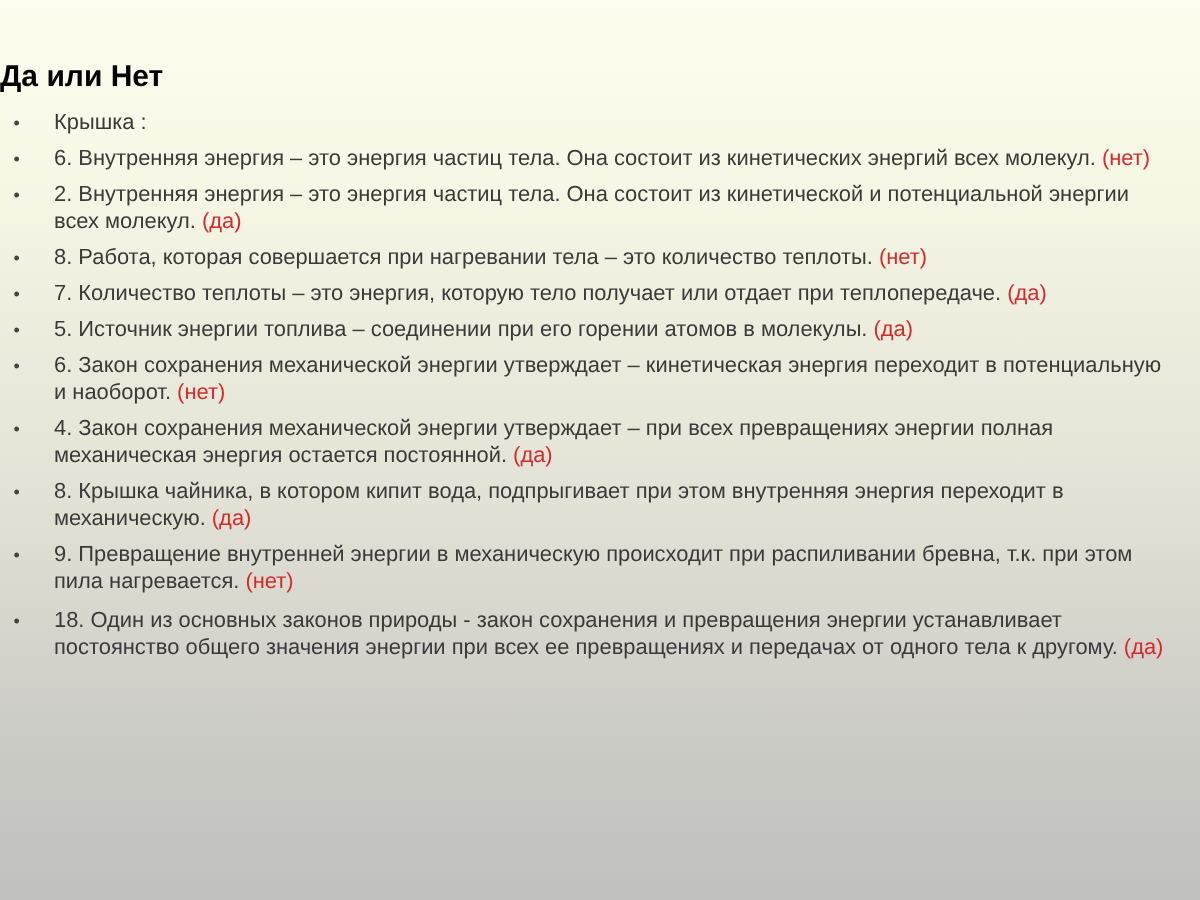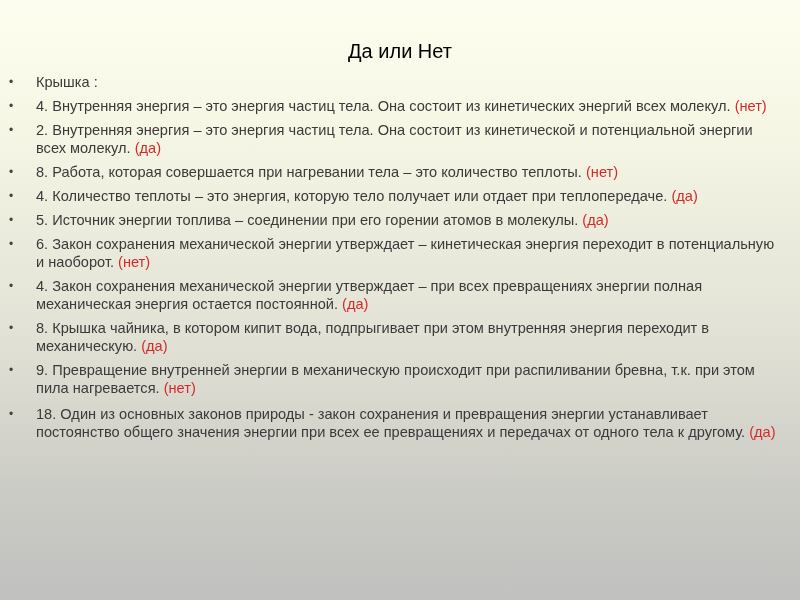--- a/index.html
+++ b/index.html
@@ -17,23 +17,23 @@
     .slide {
       position: absolute;
       left: 0; top: 0;
       width: 800px; height: 600px;
     }
     .title {
       position: absolute;
       top: 40px;
       left: 0;
       width: 800px;
-      text-align: center;
+      text-align: left;
       font-size: 20px;
-      font-weight: normal;
+      font-weight: bold;
       color: #000;
     }
     .list {
       position: absolute;
       top: 73px;
       left: 0;
       width: 800px;
       margin: 0;
       padding: 0;
       list-style: none;
@@ -61,24 +61,24 @@
       color: #d42a2a;
     }
   </style>
 </head>
 <body>
 
 <div class="slide">
   <div class="title">Да или Нет</div>
   <ul class="list">
     <li><span class="bullet">•</span><span>Крышка :</span></li>
-    <li><span class="bullet">•</span><span>4. Внутренняя энергия – это энергия частиц тела. Она состоит из кинетических энергий всех молекул. </span><span class="ans">(нет)</span></li>
+    <li><span class="bullet">•</span><span>6. Внутренняя энергия – это энергия частиц тела. Она состоит из кинетических энергий всех молекул. </span><span class="ans">(нет)</span></li>
     <li><span class="bullet">•</span><span>2. Внутренняя энергия – это энергия частиц тела. Она состоит из кинетической и потенциальной энергии всех молекул. </span><span class="ans">(да)</span></li>
     <li><span class="bullet">•</span><span>8. Работа, которая совершается при нагревании тела – это количество теплоты. </span><span class="ans">(нет)</span></li>
-    <li><span class="bullet">•</span><span>4. Количество теплоты – это энергия, которую тело получает или отдает при теплопередаче. </span><span class="ans">(да)</span></li>
+    <li><span class="bullet">•</span><span>7. Количество теплоты – это энергия, которую тело получает или отдает при теплопередаче. </span><span class="ans">(да)</span></li>
     <li><span class="bullet">•</span><span>5. Источник энергии топлива – соединении при его горении атомов в молекулы. </span><span class="ans">(да)</span></li>
     <li><span class="bullet">•</span><span>6. Закон сохранения механической энергии утверждает – кинетическая энергия переходит в потенциальную и наоборот. </span><span class="ans">(нет)</span></li>
     <li><span class="bullet">•</span><span>4. Закон сохранения механической энергии утверждает – при всех превращениях энергии полная механическая энергия остается постоянной. </span><span class="ans">(да)</span></li>
     <li><span class="bullet">•</span><span>8. Крышка чайника, в котором кипит вода, подпрыгивает при этом внутренняя энергия переходит в механическую. </span><span class="ans">(да)</span></li>
     <li><span class="bullet">•</span><span>9. Превращение внутренней энергии в механическую происходит при распиливании бревна, т.к. при этом пила нагревается. </span><span class="ans">(нет)</span></li>
     <li class="gap"><span class="bullet">•</span><span>18. Один из основных законов природы - закон сохранения и превращения энергии устанавливает постоянство общего значения энергии при всех ее превращениях и передачах от одного тела к другому. </span><span class="ans">(да)</span></li>
   </ul>
 </div>
 
 </body></html>

